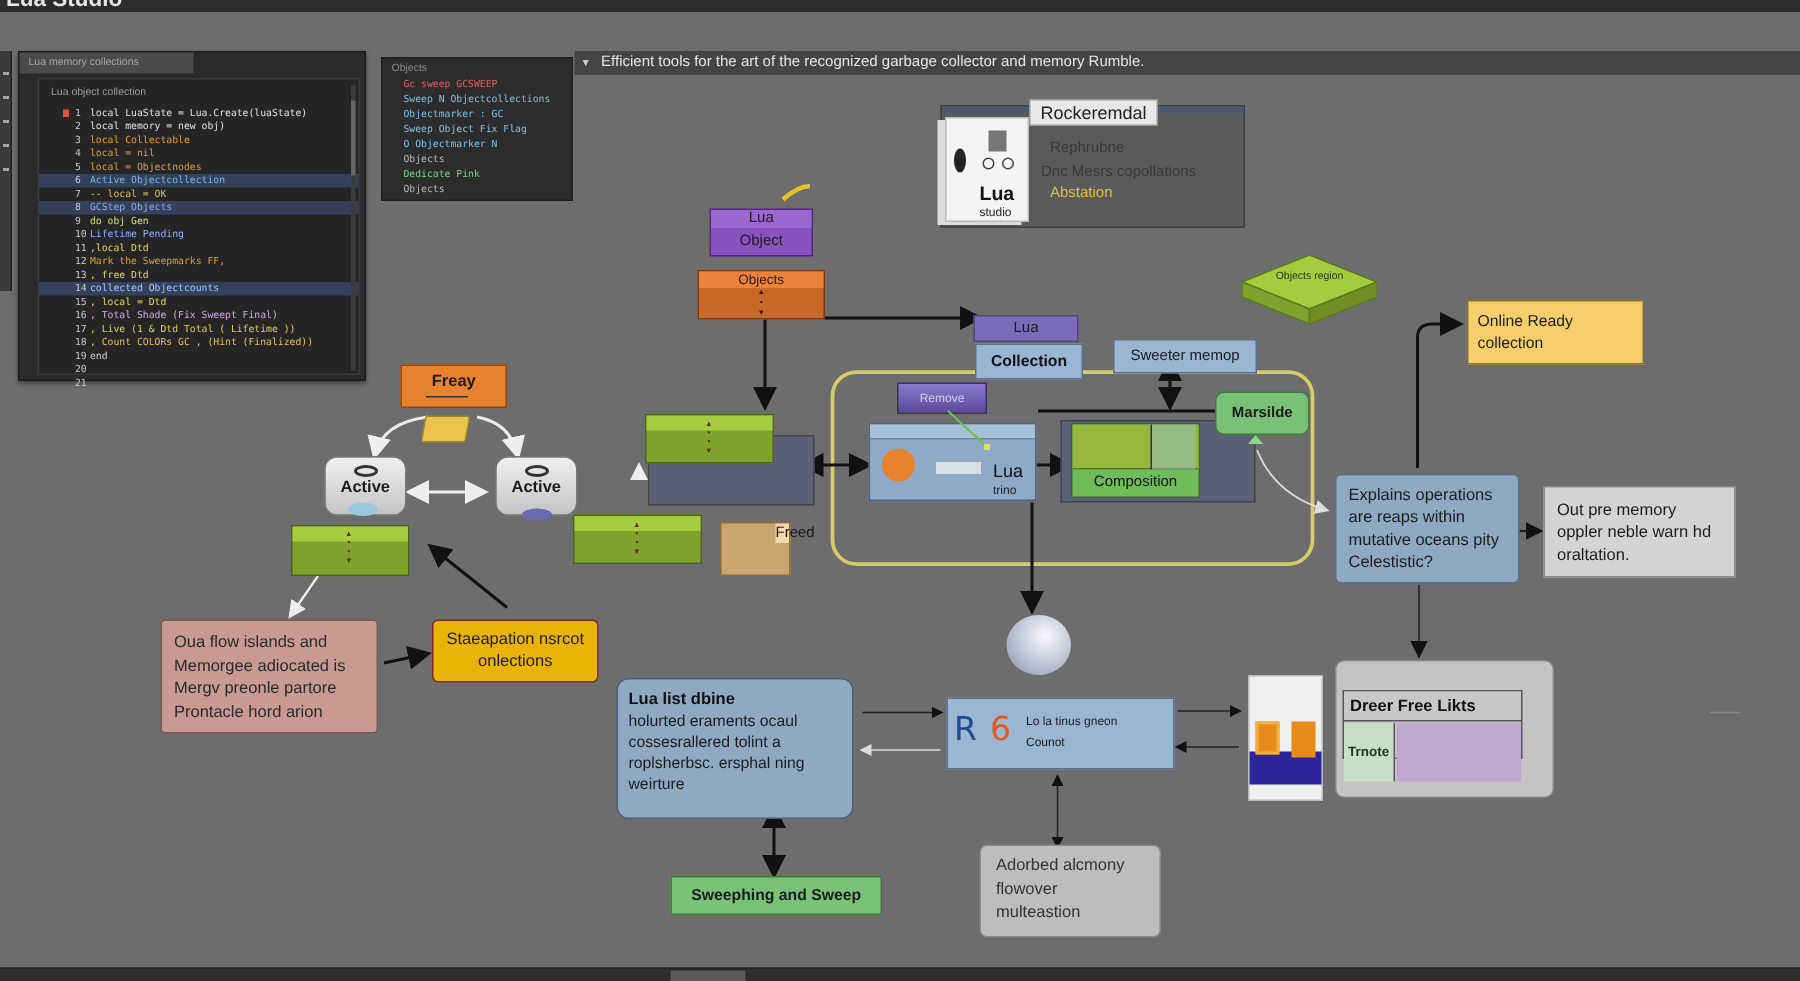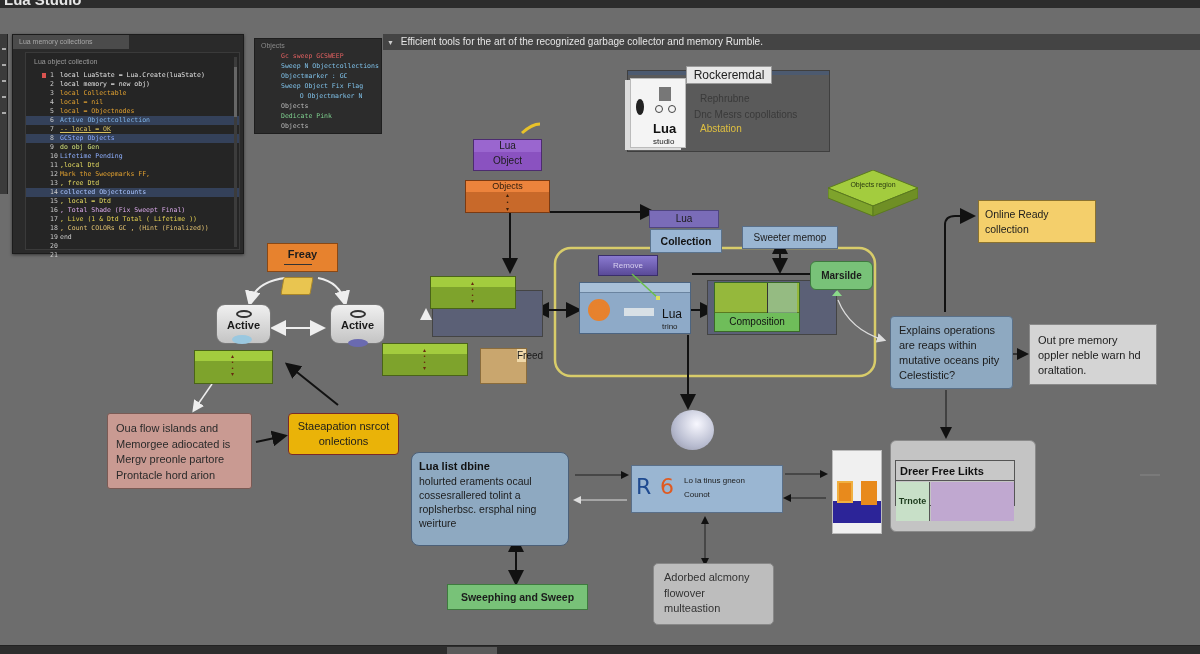--- a/index.html
+++ b/index.html
@@ -24,21 +24,21 @@
   .code-head { font-size:7px; color:#9a9a9a; padding:5px 0 0 8px; height:18px; }
   .code-line { position:relative; height:9px; font-family: "DejaVu Sans Mono", monospace; font-size:6.5px; line-height:9px; white-space:nowrap; }
   .code-line.hl { background:#34415a; }
   .code-line .ln { position:absolute; left:24px; color:#c9c9c9; }
   .code-line .txt { position:absolute; left:34px; }
   .scroll-v { position:absolute; right:2px; top:4px; width:3px; height:190px; background:#3c3c3c; }
   .scroll-v div { width:3px; height:50px; background:#666; margin-top:10px; }
 
   .ac-panel { position:absolute; left:254px; top:38px; width:128px; height:96px; background:#2c2c2c; border:1px solid #1e1e1e; }
   .ac-title { font-size:7px; color:#8a8a8a; padding:3px 6px; height:12px; }
-  .ac-row { height:10px; font-family:"DejaVu Sans Mono", monospace; font-size:6.5px; line-height:10px; padding-left:14px; white-space:nowrap;margin-left:12px; }
+  .ac-row { height:10px; font-family:"DejaVu Sans Mono", monospace; font-size:6.5px; line-height:10px; padding-left:14px; white-space:nowrap; }
 
   .hint-bar { position:absolute; left:383px; top:34px; width:817px; height:16px; color:#e6e6e6; font-size:10px; line-height:16px; padding-left:4px; background:#444; }
 
   .box { position:absolute; display:flex; align-items:center; justify-content:center; text-align:center; }
   .txt-dark { color:#1c1c1c; }
 
   .bottombar { position:absolute; left:0; top:645px; width:1200px; height:9px; background:#2d2d2d; border-top:1px solid #222; }
   .bottombar .bb-tab { position:absolute; left:447px; top:1px; width:50px; height:8px; background:#5a5a5a; }
 </style>
 </head>
@@ -86,21 +86,21 @@
           <div class="code-line">
             <span class="ln">5</span>
             <span class="txt" style="color: rgb(224, 160, 48);">local  = Objectnodes</span>
           </div>
           <div class="code-line hl">
             <span class="ln">6</span>
             <span class="txt" style="color: rgb(127, 180, 232);">Active  Objectcollection</span>
           </div>
           <div class="code-line">
             <span class="ln">7</span>
-            <span class="txt" style="color: rgb(216, 192, 96); text-decoration: underline;">  -- local   = OK</span>
+            <span class="txt" style="color: rgb(216, 192, 96);">  -- local   = OK</span>
           </div>
           <div class="code-line hl">
             <span class="ln">8</span>
             <span class="txt" style="color: rgb(136, 170, 255);">GCStep  Objects</span>
           </div>
           <div class="code-line">
             <span class="ln">9</span>
             <span class="txt" style="color: rgb(207, 224, 122);">  do  obj  Gen</span>
           </div>
           <div class="code-line">
@@ -158,21 +158,21 @@
     </div>
   </div>
 
   <div class="ac-panel">
     <div class="ac-title">Objects</div>
     <div id="ac-items">
         <div class="ac-row" style="color: rgb(224, 96, 96);">Gc  sweep   GCSWEEP</div>
         <div class="ac-row" style="color: rgb(127, 192, 232);">Sweep  N  Objectcollections</div>
         <div class="ac-row" style="color: rgb(127, 192, 232);">Objectmarker  :  GC</div>
         <div class="ac-row" style="color: rgb(127, 192, 232);">Sweep  Object  Fix  Flag</div>
-        <div class="ac-row" style="color: rgb(127, 192, 232); text-align: center;">O  Objectmarker  N</div>
+        <div class="ac-row" style="color: rgb(127, 192, 232);">O  Objectmarker  N</div>
         <div class="ac-row" style="color: rgb(187, 187, 187);">Objects</div>
         <div class="ac-row" style="color: rgb(127, 208, 143);">Dedicate   Pink</div>
         <div class="ac-row" style="color: rgb(187, 187, 187);">Objects</div>
       </div>
   </div>
 
   <div class="hint-bar">
     <span style="font-size:7px;color:#ccc;margin-right:4px">▼</span>
     <span>Efficient tools for the art of the recognized garbage collector and memory Rumble.</span>
   </div>

